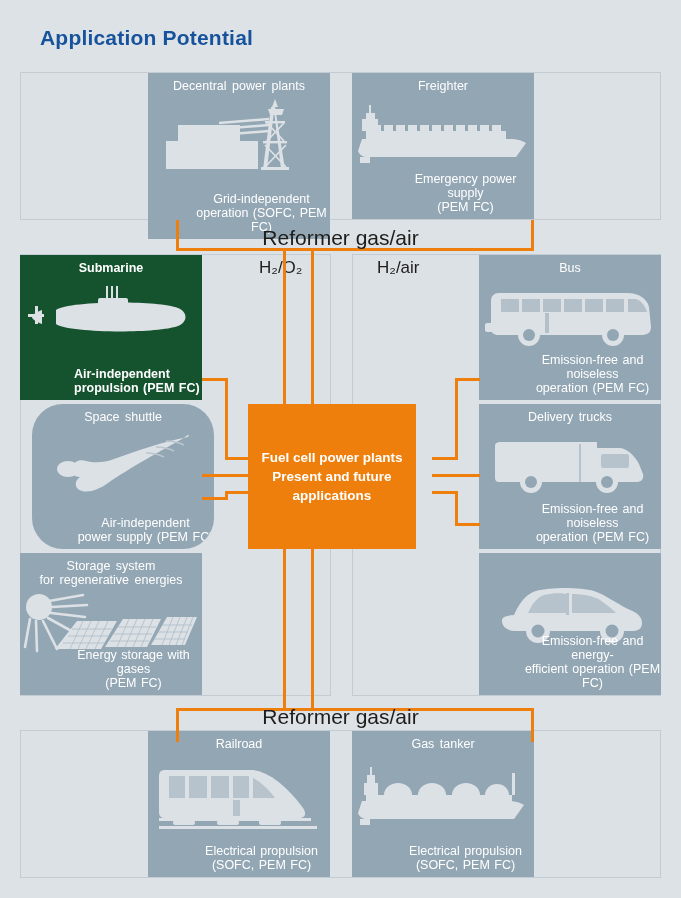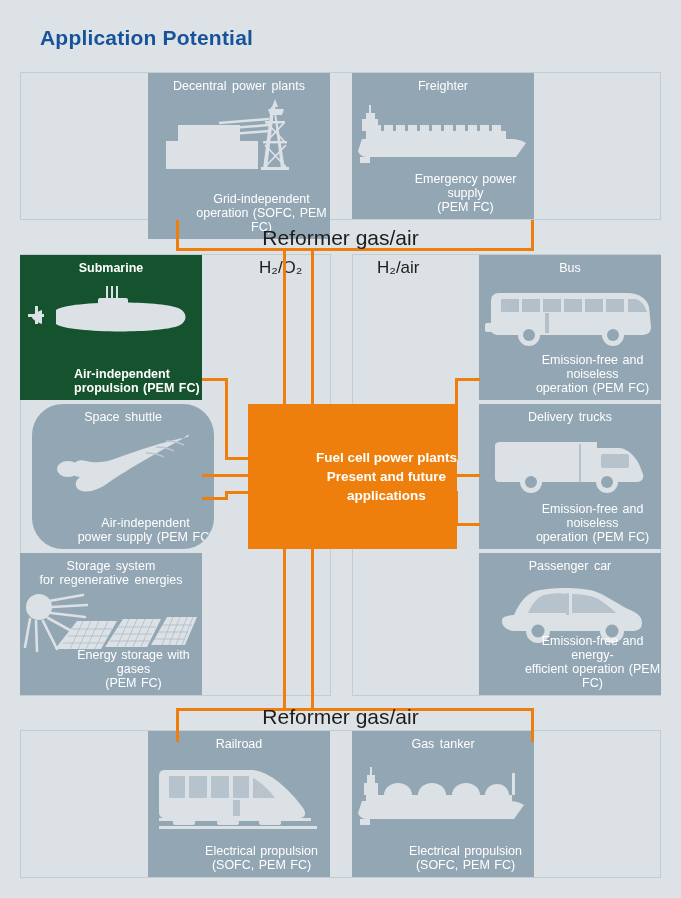--- a/index.html
+++ b/index.html
@@ -288,21 +288,20 @@
         </g>
       </svg>
     </div>
     <div class="ft">
       <span>Emission-free and  noiseless</span><br>
       <span>operation  (PEM FC)</span>
     </div>
   </div>
 
   <div class="card" style="left:479px;top:553px;width:182px;height:142px;">
-    <div class="hd">Passenger car</div>
     <div class="art" style="top:30px;height:66px;">
       <svg width="160" height="62" viewBox="0 0 160 62">
         <g fill="#dce1e5">
           <path d="M24 30 c6 -14 14 -22 22 -24 c14 -4 44 -4 58 0 c10 3 22 12 34 18 c10 4 14 8 14 14 c0 6 -4 8 -10 8 h-116 c-8 0 -14 -4 -14 -10 c0 -3 1 -5 12 -6 z"></path>
           <g fill="#93a6b4" opacity="0.5">
             <path d="M38 28 c5 -11 10 -16 16 -18 c8 -2 18 -2 22 -1 v19 z"></path>
             <path d="M82 9 c10 0 22 2 28 6 c6 4 12 9 16 13 h-44 z"></path>
             <rect x="76" y="8" width="3" height="22"></rect>
           </g>
           <circle cx="48" cy="46" r="12"></circle>
@@ -311,21 +310,21 @@
             <circle cx="122" cy="46" r="6.5" fill="#93a6b4"></circle>
         </g>
       </svg>
     </div>
     <div class="ft">
       <span>Emission-free and  energy-</span><br>
       <span>efficient  operation  (PEM FC)</span>
     </div>
   </div>
 
-  <div class="center" style="left:248px;top:404px;width:209px;height:145px;justify-content:flex-end;">
+  <div class="center" style="left:248px;top:404px;width:168px;height:145px;">
     <div>
       <span>Fuel cell power plants</span><br>
       <span>Present and future</span><br>
       <span>applications</span>
     </div>
   </div>
 
   <div class="ln" style="left:202px;top:378px;width:26px;height:3px;"></div>
   <div class="ln" style="left:225px;top:378px;width:3px;height:82px;"></div>
   <div class="ln" style="left:225px;top:457px;width:25px;height:3px;"></div>

